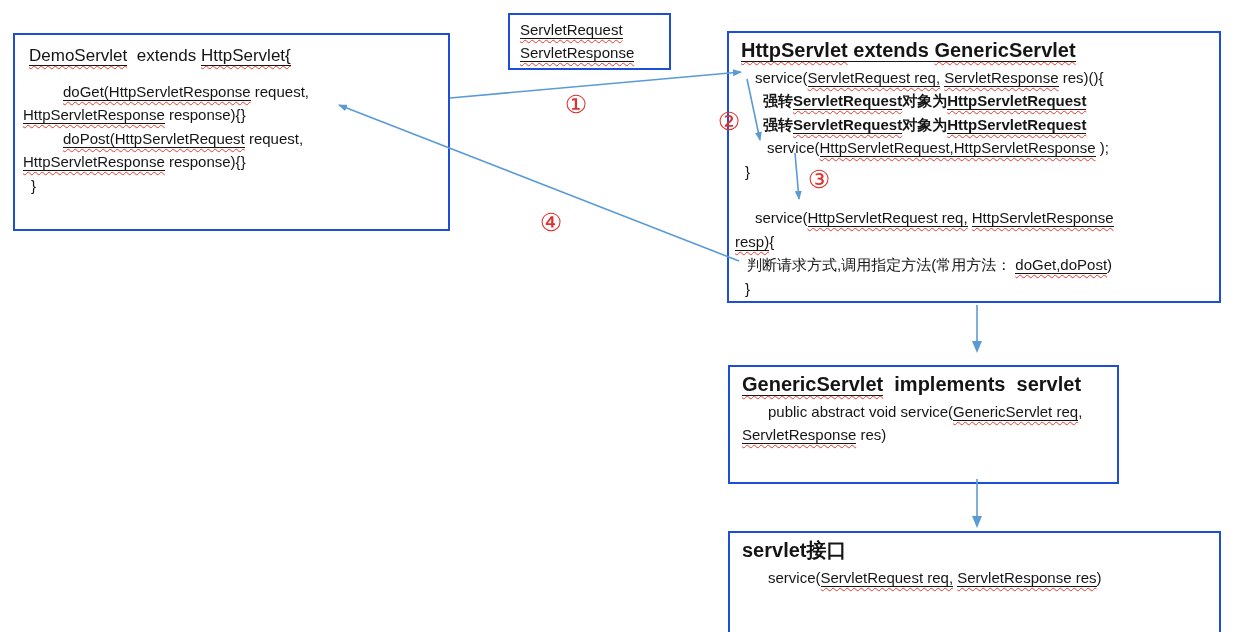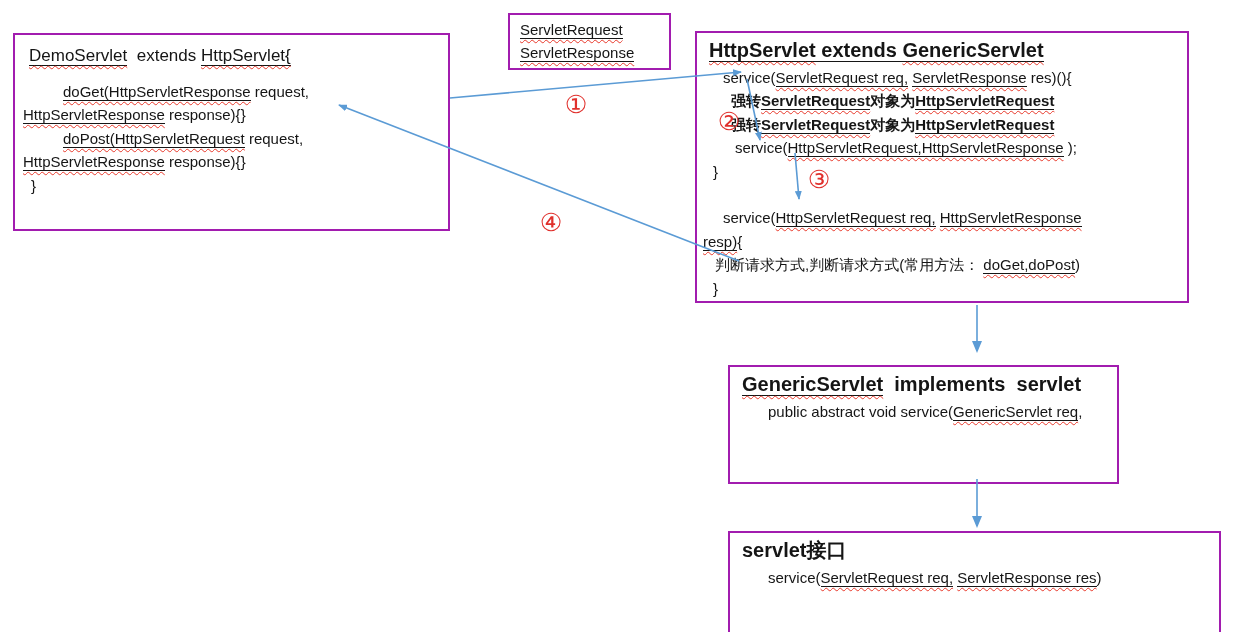--- a/index.html
+++ b/index.html
@@ -2,21 +2,21 @@
 <html style="--arrow: #5b9bd5; --num: #e0302c;"><head>
 <meta charset="utf-8">
 <style>
   html,body { margin:0; padding:0; background:#fff; }
   #canvas {
     position:relative; width:1250px; height:632px; background:#ffffff;
     font-family:"Liberation Sans","DejaVu Sans",sans-serif; color:#151515;
     overflow:hidden;
   }
   .box {
-    position:absolute; border:2px solid #a21caf; background:transparent;
+    position:absolute; border:2px solid #1d4ed8; background:transparent;
     box-sizing:border-box; padding:4px 6px 0 6px; z-index:2;
   }
   .line { font-size:15px; line-height:23.4px; white-space:pre; }
   .tt  { font-size:20px; font-weight:bold; line-height:27px; margin-bottom:2px; }
   .tr  { font-size:17px; line-height:30px; margin-top:2px; margin-bottom:9px; }
   .b { font-weight:bold; }
   .u { border-bottom:1.4px solid #161616; }
   .w {
     text-decoration:underline wavy #e8392b;
     text-decoration-thickness:1.1px;
@@ -45,37 +45,38 @@
       <div class="line" style="padding-left: 42px;"><span class="u w">doPost(HttpServletRequest</span><span> request,</span></div>
       <div class="line" style="padding-left: 2px;"><span class="u w">HttpServletResponse</span><span> response){}</span></div>
       <div class="line" style="padding-left: 10px;"><span>}</span></div>
     </div>
 
   <div class="box" style="left:508px; top:13px; width:163px; height:57px; padding-top:3px;">
       <div class="line" style="padding-left: 4px;"><span class="u w">ServletRequest</span></div>
       <div class="line" style="padding-left: 4px;"><span class="u w">ServletResponse</span></div>
     </div>
 
-  <div class="box" style="left:695px; top:31px; width:494px; height:272px;">
+  <div class="box" style="left:727px; top:31px; width:494px; height:272px;">
       <div class="line tt" style="padding-left: 6px;"><span class="b u w">HttpServlet</span><span class="b u"> extends </span><span class="b u w">GenericServlet</span></div>
       <div class="line" style="padding-left: 20px;"><span>service(</span><span class="u w">ServletRequest req,</span><span> </span><span class="u w">ServletResponse</span><span> res)(){</span></div>
       <div class="line" style="padding-left: 28px;"><span class="b">强转</span><span class="b u w">ServletRequest</span><span class="b">对象为</span><span class="b u w">HttpServletRequest</span></div>
       <div class="line" style="padding-left: 28px;"><span class="b">强转</span><span class="b u w">ServletRequest</span><span class="b">对象为</span><span class="b u w">HttpServletRequest</span></div>
       <div class="line" style="padding-left: 32px;"><span>service(</span><span class="u w">HttpServletRequest,HttpServletResponse</span><span> );</span></div>
       <div class="line" style="padding-left: 10px;"><span>}</span></div>
       <div class="line">&nbsp;</div>
       <div class="line" style="padding-left: 20px;"><span>service(</span><span class="u w">HttpServletRequest req,</span><span> </span><span class="u w">HttpServletResponse</span></div>
       <div class="line"><span class="u w">resp)</span><span>{</span></div>
-      <div class="line" style="padding-left: 12px;"><span>判断请求方式,判断请求方式(常用方法： </span><span class="u w">doGet,doPost</span><span>)</span></div>
+      <div class="line" style="padding-left: 12px;"><span>判断请求方式,调用指定方法(常用方法： </span><span class="u w">doGet,doPost</span><span>)</span></div>
       <div class="line" style="padding-left: 10px;"><span>}</span></div>
     </div>
 
   <div class="box" style="left:728px; top:365px; width:391px; height:119px;">
       <div class="line tt" style="padding-left: 6px;"><span class="b u w">GenericServlet</span><span class="b">  implements  servlet</span></div>
       <div class="line" style="padding-left: 32px;"><span>public abstract void service(</span><span class="u w">GenericServlet req</span><span>,</span></div>
+      <div class="line" style="padding-left: 6px;"><span class="u w">ServletResponse</span><span> res)</span></div>
     </div>
 
   <div class="box" style="left:728px; top:531px; width:493px; height:104px;">
       <div class="line tt" style="padding-left: 6px;"><span class="b">servlet接口</span></div>
       <div class="line" style="padding-left: 32px;"><span>service(</span><span class="u w">ServletRequest req,</span><span> </span><span class="u w">ServletResponse res</span><span>)</span></div>
     </div>
 
   <svg id="connectors" width="1250" height="632">
     <defs>
       <marker id="ah" markerWidth="9" markerHeight="7" refX="8" refY="3.5" orient="auto" markerUnits="userSpaceOnUse">

